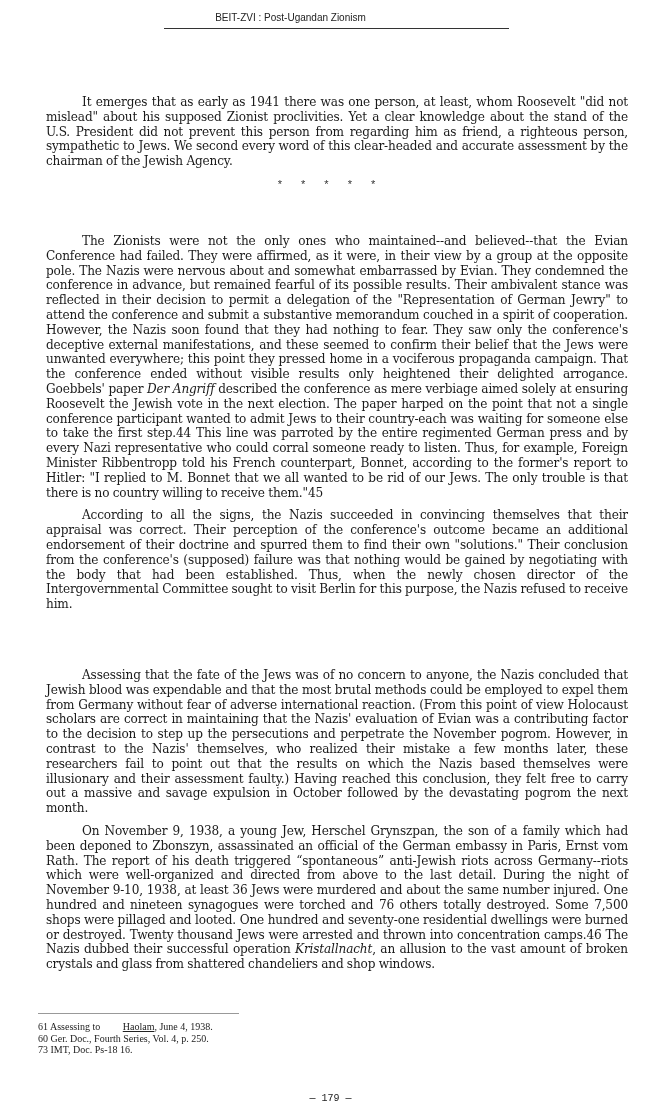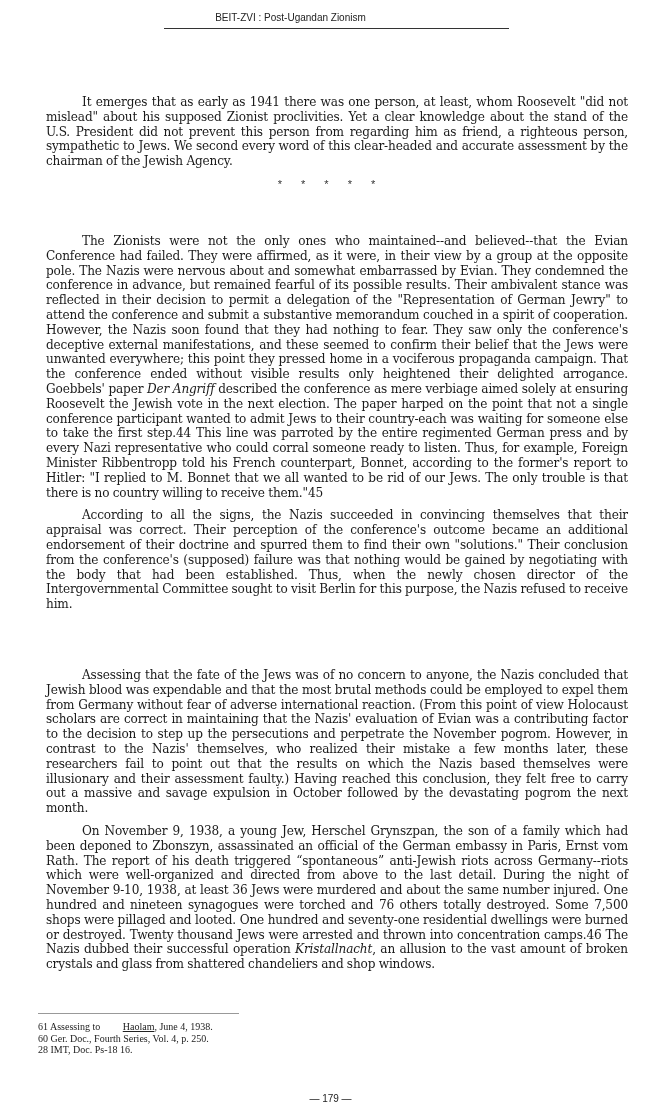--- a/index.html
+++ b/index.html
@@ -30,21 +30,21 @@
       border-top: 1px solid #999;
     }
     .footnotes {
       position: absolute; top: 1021px; left: 38px;
       font-family: "Liberation Serif", serif; font-size: 10px; line-height: 11.5px; color: #222;
     }
     .footnotes div { white-space: nowrap; }
     .footnotes u { text-decoration: underline; margin-left: 20px; }
     .folio {
       position: absolute; top: 1093px; left: 0; width: 661px; text-align: center;
-      font-family: Liberation Sans, sans-serif; font-size: 10px; color: #222;
+      font-family: Liberation Mono, monospace; font-size: 10px; color: #222;
     }
     em { font-style: italic; }
   </style>
 </head>
 <body>
 
 <div class="running-head">BEIT-ZVI : Post-Ugandan Zionism</div>
 <div class="head-rule"></div>
 
 <div class="body-text" id="block1">
@@ -60,16 +60,16 @@
 
 <div class="body-text" id="block3">
   <p>Assessing that the fate of the Jews was of no concern to anyone, the Nazis concluded that Jewish blood was expendable and that the most brutal methods could be employed to expel them from Germany without fear of adverse international reaction. (From this point of view Holocaust scholars are correct in maintaining that the Nazis' evaluation of Evian was a contributing factor to the decision to step up the persecutions and perpetrate the November pogrom. However, in contrast to the Nazis' themselves, who realized their mistake a few months later, these researchers fail to point out that the results on which the Nazis based themselves were illusionary and their assessment faulty.) Having reached this conclusion, they felt free to carry out a massive and savage expulsion in October followed by the devastating pogrom the next month.</p>
   <p><span>On November 9, 1938, a young Jew, Herschel Grynszpan, the son of a family which had been deponed to Zbonszyn, assassinated an official of the German embassy in Paris, Ernst vom Rath. The report of his death triggered “spontaneous” anti-Jewish riots across Germany--riots which were well-organized and directed from above to the last detail. During the night of November 9-10, 1938, at least 36 Jews were murdered and about the same number injured. One hundred and nineteen synagogues were torched and 76 others totally destroyed. Some 7,500 shops were pillaged and looted. One hundred and seventy-one residential dwellings were burned or destroyed. Twenty thousand Jews were arrested and thrown into concentration camps.46 The Nazis dubbed their successful operation </span><em>Kristallnacht</em><span>, an allusion to the vast amount of broken crystals and glass from shattered chandeliers and shop windows.</span></p>
 </div>
 
 <div class="fn-rule"></div>
 <div class="footnotes">
   <div><span>61</span> <span>Assessing to </span><u>Haolam</u><span>, June 4, 1938.</span></div>
   <div><span>60</span> <span>Ger. Doc., Fourth Series, Vol. 4, p. 250.</span></div>
-  <div><span>28</span> <span>IMT, Doc. Ps-18 16.</span></div>
+  <div><span>73</span> <span>IMT, Doc. Ps-18 16.</span></div>
 </div>
 
 <div class="folio">—   179   —</div>
 
 </body></html>

